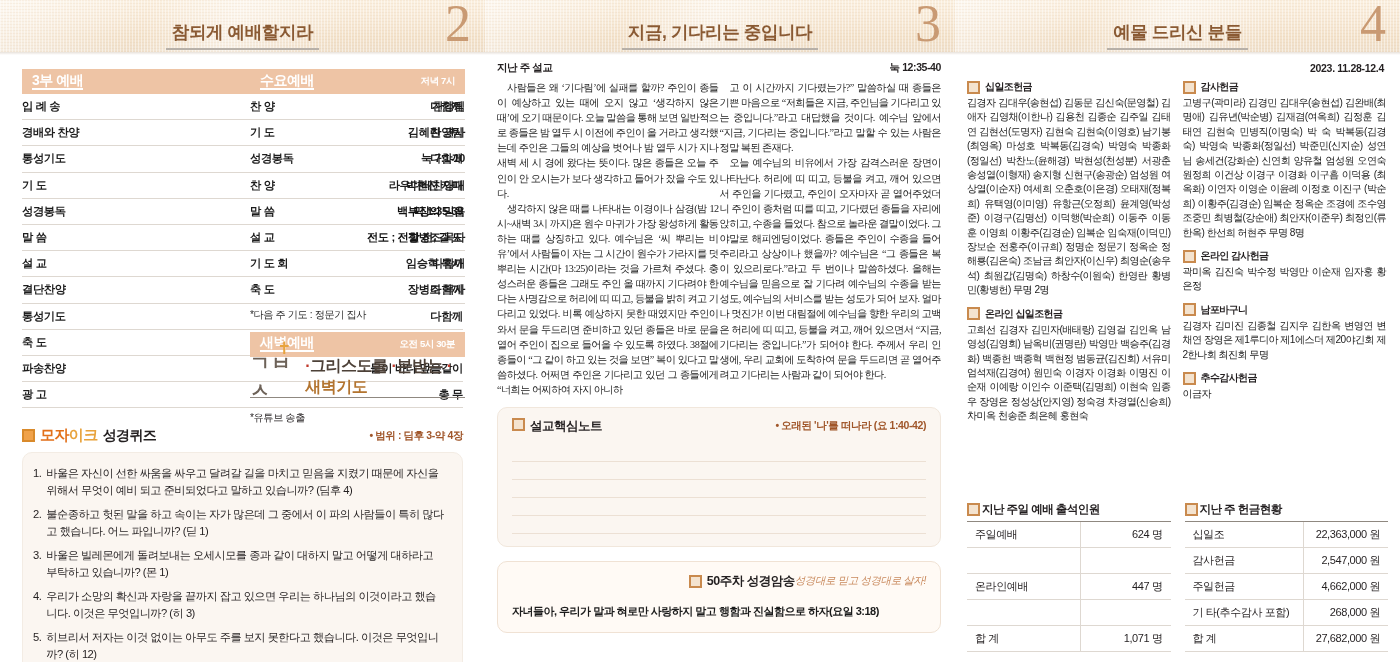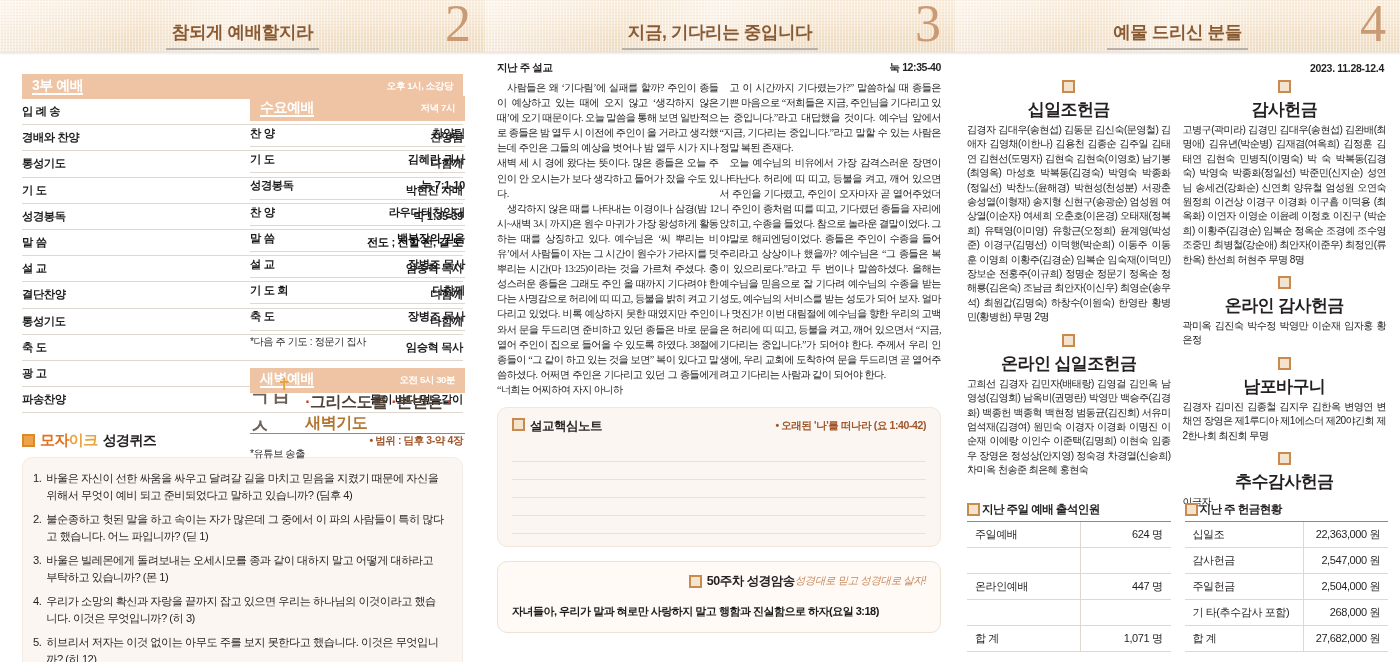--- a/index.html
+++ b/index.html
@@ -52,21 +52,21 @@
     background:linear-gradient(180deg,rgba(150,120,90,.22),rgba(150,120,90,0));
   }
 
   
   .pad{padding:0 22px;}
 
   
   .svc{margin-top:14px;}
   .svc-head{
     display:flex;justify-content:space-between;align-items:center;
-    background:#eec4a5;height:25px;padding:0 10px 0 10px;box-sizing:border-box;margin-top:19px;
+    background:#eec4a5;height:25px;padding:0 10px 0 10px;box-sizing:border-box;
   }
   .svc-head .nm{
     font-size:14px;font-weight:bold;color:#ffffff;letter-spacing:-0.5px;
     border-bottom:2px solid #ffffff;padding-bottom:1px;line-height:13px;
   }
   .svc-head .tm{font-size:9.5px;font-weight:bold;color:#ffffff;letter-spacing:-0.4px;}
   .svc-row{
     display:flex;justify-content:space-between;align-items:center;
     height:25.2px;border-bottom:1px solid #ded8d1;font-size:11.3px;
     letter-spacing:-0.4px;
@@ -132,21 +132,21 @@
   .verse-head{display:flex;justify-content:flex-end;align-items:center;}
   .verse-title{display:flex;align-items:center;gap:5px;font-size:12.5px;font-weight:bold;letter-spacing:-0.5px;}
   .verse-slogan{font-size:10.5px;color:#c98a5e;letter-spacing:-0.4px;font-style:italic;}
   .verse-text{margin-top:14px;font-size:11px;letter-spacing:-0.5px;font-weight:bold;color:#1b1b1b;}
 
   
   .off-date{text-align:right;font-size:10.5px;font-weight:bold;padding:7px 16px 0 0;letter-spacing:-0.3px;}
   .off-cols{display:flex;gap:12px;padding:6px 14px 0 12px;}
   .off-col{width:50%;}
   .off-group{margin-bottom:9px;}
-  .off-h{display:flex;align-items:center;gap:5px;font-size:17px;font-weight:bold;letter-spacing:-0.6px;margin-bottom:2px;flex-direction:column;}
+  .off-h{display:flex;align-items:center;gap:5px;font-size:10px;font-weight:bold;letter-spacing:-0.6px;margin-bottom:2px;}
   .off-names{font-size:10.1px;line-height:14.4px;letter-spacing:-0.55px;text-align:justify;color:#1b1b1b;}
 
   
   .tbls{position:absolute;left:12px;right:12px;bottom:10px;display:flex;gap:14px;}
   .tbl-wrap{flex:1;}
   .tbl-h{display:flex;align-items:center;gap:2px;font-size:11.6px;font-weight:bold;letter-spacing:-0.6px;margin-bottom:4px;}
   table.tbl{width:100%;border-collapse:collapse;font-size:11px;letter-spacing:-0.4px;}
   table.tbl td{border-bottom:1px solid #ded8d1;padding:4px 8px;height:17px;}
   table.tbl tr:first-child td{border-top:1px solid #8f8880;}
   table.tbl td.v{text-align:right;border-left:1px solid #ded8d1;}
@@ -205,26 +205,26 @@
           </div>
         <div class="svc-row">
             <span class="l">통성기도</span>
             <span class="r">다함께</span>
           </div>
         <div class="svc-row">
             <span class="l">축    도</span>
             <span class="r">임승혁 목사</span>
           </div>
         <div class="svc-row">
+            <span class="l">파송찬양</span>
+            <span class="r">물이 바다 덮음같이</span>
+          </div>
+        <div class="svc-row">
             <span class="l">광    고</span>
             <span class="r">총    무</span>
-          </div>
-        <div class="svc-row">
-            <span class="l">파송찬양</span>
-            <span class="r">물이 바다 덮음같이</span>
           </div>
       </div>
 
       <div class="quiz-head">
         <div class="quiz-title">
           <span class="sq"></span>
           <span class="mosaic"><span class="a">모자</span><span class="b">이크</span></span>
             <span> 성경퀴즈</span>
         </div>
         <div class="quiz-range">• 범위 : 딤후 3-약 4장</div>
@@ -247,21 +247,21 @@
             <span>우리가 소망의 확신과 자랑을 끝까지 잡고 있으면 우리는 하나님의 이것이라고 했습니다. 이것은 무엇입니까? (히 3)</span>
           </div>
         <div class="q-item">
             <span class="q-n">5.</span>
             <span>히브리서 저자는 이것 없이는 아무도 주를 보지 못한다고 했습니다. 이것은 무엇입니까? (히 12)</span>
           </div>
       </div>
 
     </div>
 
-    <div style="position:absolute;left:250px;top:77px;width:215px;">
+    <div style="position:absolute;left:250px;top:69px;width:215px;">
       <div class="svc" style="margin-top:0;">
         <div class="svc-head">
           <div class="nm">수요예배</div>
           <div class="tm">저녁 7시</div>
         </div>
         <div class="svc-row">
             <span class="l">찬    양</span>
             <span class="r">찬양팀</span>
           </div>
         <div class="svc-row">
@@ -460,21 +460,21 @@
               <tr>
                 <td>십일조</td>
                 <td class="v">22,363,000 원</td>
               </tr>
           <tr>
                 <td>감사헌금</td>
                 <td class="v">2,547,000 원</td>
               </tr>
           <tr>
                 <td>주일헌금</td>
-                <td class="v">2,504,000 원</td>
+                <td class="v">4,662,000 원</td>
               </tr>
           <tr>
                 <td>기 타(추수감사 포함)</td>
                 <td class="v">268,000 원</td>
               </tr>
           <tr>
                 <td>합 계</td>
                 <td class="v">27,682,000 원</td>
               </tr>
         </tbody>

